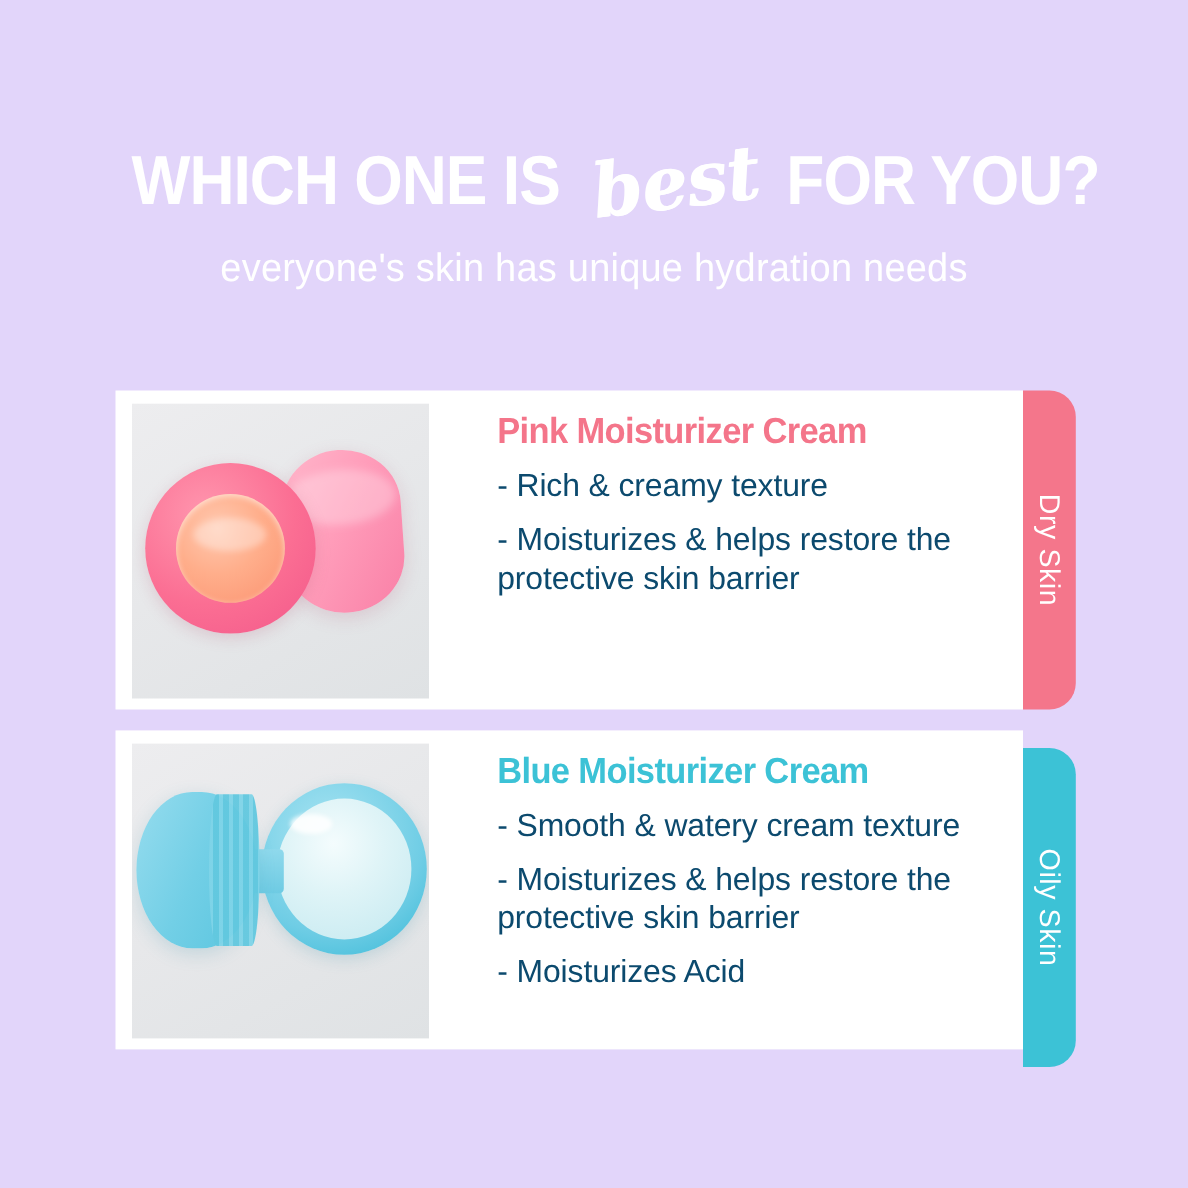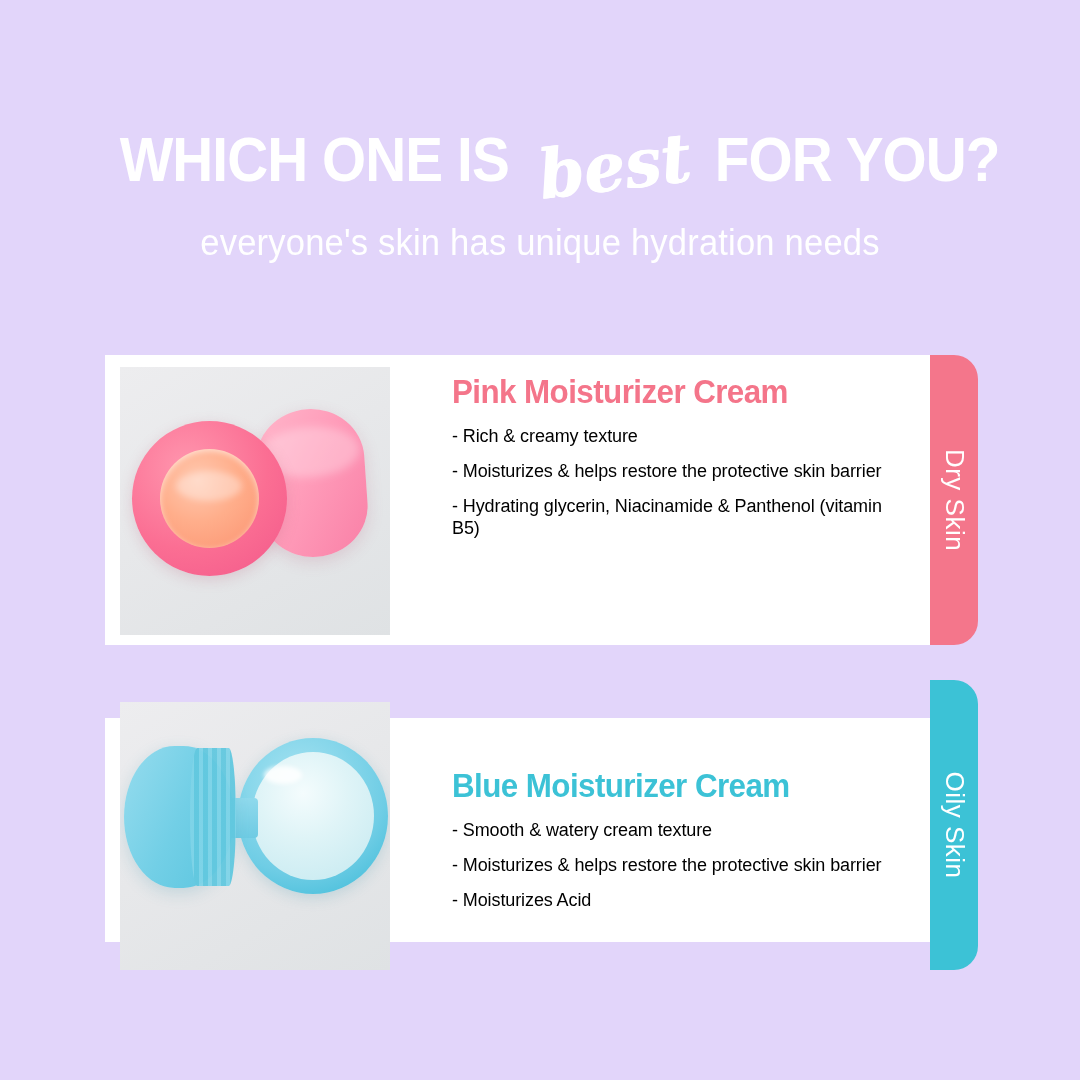--- a/index.html
+++ b/index.html
@@ -18,21 +18,21 @@
   
   .header {
     position:absolute;
     left:0; top:128px;
     width:1080px;
     text-align:center;
   }
 
   .headline {
     display:flex;
-    align-items:flex-start;
+    align-items:flex-end;
     justify-content:center;
     gap:0px;
     white-space:nowrap;
     line-height:1;
     margin-left:33px;
   }
 
   .headline .blk {
     font-family:"Liberation Sans", sans-serif;
     font-weight:bold;
@@ -71,21 +71,21 @@
   .card {
     position:absolute;
     left:105px;
     width:825px;
     background:#FFFFFF;
     display:flex;
     align-items:flex-start;
   }
 
   #card-1 { top:355px;  height:290px; }
-  #card-2 { top:718px;  height:224px;align-items:center; }
+  #card-2 { top:664px;  height:290px; }
 
   .tab {
     position:absolute;
     width:48px;
     border-top-right-radius:24px;
     border-bottom-right-radius:24px;
     left:930px;
   }
   #tab-1 { top:355px;  height:290px; background:#F4768B; }
   #tab-2 { top:680px;  height:290px; background:#3CC2D6; }
@@ -221,23 +221,23 @@
     letter-spacing:-0.6px;
     transform:scaleX(0.95);
     transform-origin:left center;
     margin-bottom:14px;
     white-space:nowrap;
   }
   #card-1 .prod-title { color:#F4758A; }
   #card-2 .prod-title { color:#3CC2D6; }
 
   .bullet {
-    font-size:18px;
+    font-size:29px;
     line-height:1.23;
-    color:#000000;
+    color:#0c4a6e;
     margin-bottom:13px;
     letter-spacing:-0.1px;
   }
   .bullet:last-child { margin-bottom:0; }
 </style>
 </head>
 <body>
 
 <div class="header">
   <div class="headline">
@@ -258,21 +258,20 @@
           <div class="p-swirl"></div>
         </div>
       </div>
     </div>
   </div>
 
   <div class="content">
     <div class="prod-title">Pink Moisturizer Cream</div>
     <div class="bullet">- Rich &amp; creamy texture</div>
     <div class="bullet">- Moisturizes &amp; helps restore the protective skin barrier</div>
-    <div class="bullet">- Hydrating glycerin, Niacinamide &amp; Panthenol (vitamin B5)</div>
   </div>
 </div>
 
 <div class="tab" id="tab-1">
   <span class="tab-label">Dry Skin</span>
 </div>
 
 <div class="card" id="card-2">
 
   <div class="photo">

